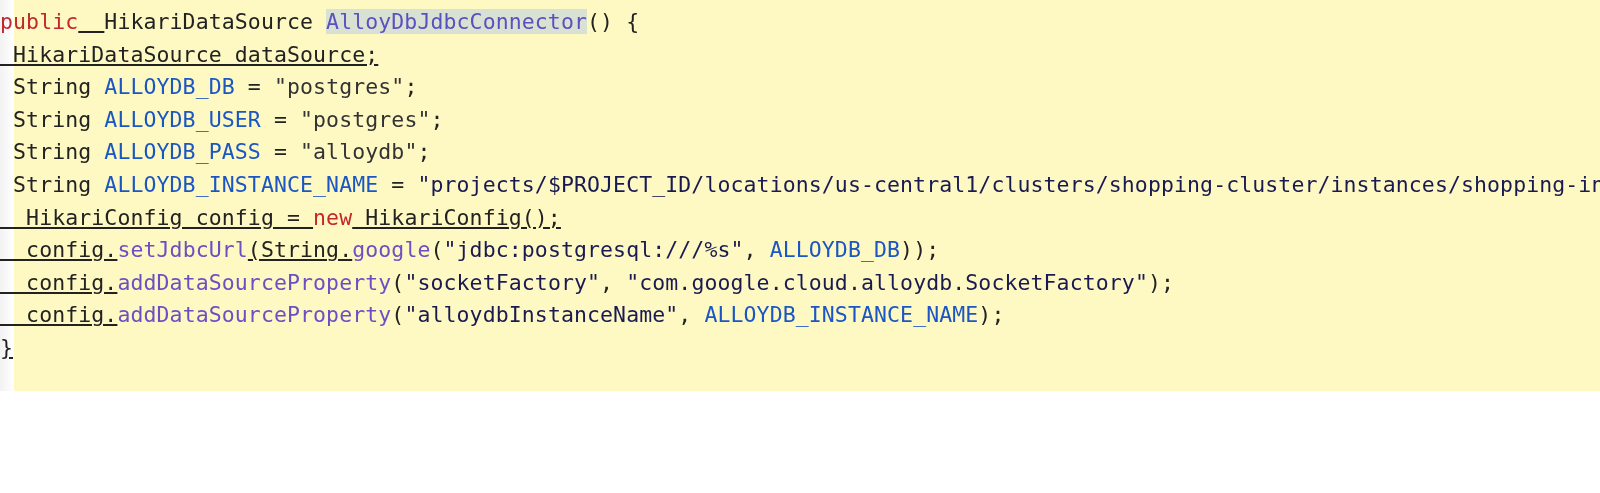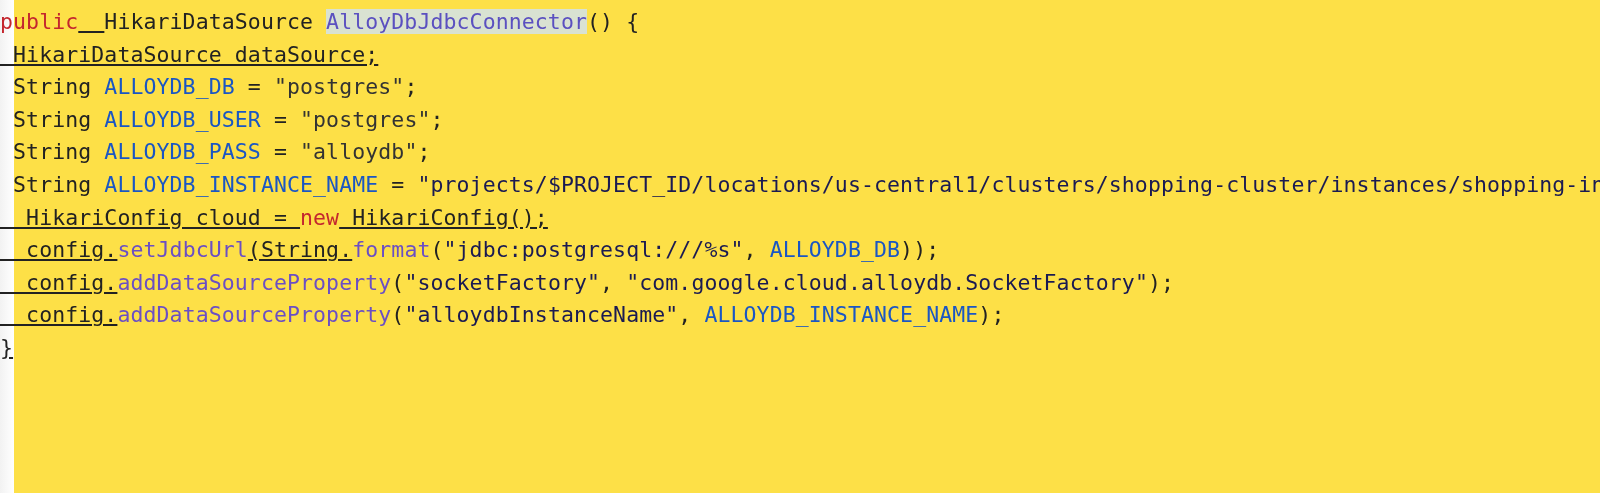--- a/index.html
+++ b/index.html
@@ -13,23 +13,23 @@
     width: 1600px;
     height: 493px;
     overflow: hidden;
     font-family: "DejaVu Sans Mono", "Liberation Mono", monospace;
   }
 
   
   #code-block {
     position: relative;
     width: 1600px;
-    height: 493px;
+    height: 391px;
     box-sizing: border-box;
-    background: #fde047;
+    background: #fef9c3;
     padding: 6px 0 17px 0;
   }
 
   
   #code-block::before {
     content: "";
     position: absolute;
     left: 0;
     top: 0;
     width: 14px;
@@ -71,23 +71,23 @@
   <div class="code-line"><span class="tok-plain"> HikariDataSource dataSource;</span></div>
 
   <div class="code-line"><span class="tok-type"> String </span><span class="tok-const">ALLOYDB_DB</span><span class="tok-punct"> = </span><span class="tok-str-dark">"postgres"</span><span class="tok-punct">;</span></div>
 
   <div class="code-line"><span class="tok-type"> String </span><span class="tok-const">ALLOYDB_USER</span><span class="tok-punct"> = </span><span class="tok-str-dark">"postgres"</span><span class="tok-punct">;</span></div>
 
   <div class="code-line"><span class="tok-type"> String </span><span class="tok-const">ALLOYDB_PASS</span><span class="tok-punct"> = </span><span class="tok-str-dark">"alloydb"</span><span class="tok-punct">;</span></div>
 
   <div class="code-line"><span class="tok-type"> String </span><span class="tok-const">ALLOYDB_INSTANCE_NAME</span><span class="tok-punct"> = </span><span class="tok-str">"projects/$PROJECT_ID/locations/us-central1/clusters/shopping-cluster/instances/shopping-instance"</span></div>
 
-  <div class="code-line"><span class="tok-plain">  HikariConfig cloud = </span><span class="tok-kw">new</span><span class="tok-plain"> HikariConfig();</span></div>
+  <div class="code-line"><span class="tok-plain">  HikariConfig config = </span><span class="tok-kw">new</span><span class="tok-plain"> HikariConfig();</span></div>
 
-  <div class="code-line"><span class="tok-plain">  config.</span><span class="tok-method">setJdbcUrl</span><span class="tok-plain">(String.</span><span class="tok-method">format</span><span class="tok-punct">(</span><span class="tok-str">"jdbc:postgresql:///%s"</span><span class="tok-punct">, </span><span class="tok-const">ALLOYDB_DB</span><span class="tok-punct">));</span></div>
+  <div class="code-line"><span class="tok-plain">  config.</span><span class="tok-method">setJdbcUrl</span><span class="tok-plain">(String.</span><span class="tok-method">google</span><span class="tok-punct">(</span><span class="tok-str">"jdbc:postgresql:///%s"</span><span class="tok-punct">, </span><span class="tok-const">ALLOYDB_DB</span><span class="tok-punct">));</span></div>
 
 
 
   <div class="code-line"><span class="tok-plain">  config.</span><span class="tok-method">addDataSourceProperty</span><span class="tok-punct">(</span><span class="tok-str">"socketFactory"</span><span class="tok-punct">, </span><span class="tok-str">"com.google.cloud.alloydb.SocketFactory"</span><span class="tok-punct">);</span></div>
 
   <div class="code-line"><span class="tok-plain">  config.</span><span class="tok-method">addDataSourceProperty</span><span class="tok-punct">(</span><span class="tok-str">"alloydbInstanceName"</span><span class="tok-punct">, </span><span class="tok-const">ALLOYDB_INSTANCE_NAME</span><span class="tok-punct">);</span></div>
 
 
 
   <div class="code-line"><span class="tok-plain">}</span></div>

